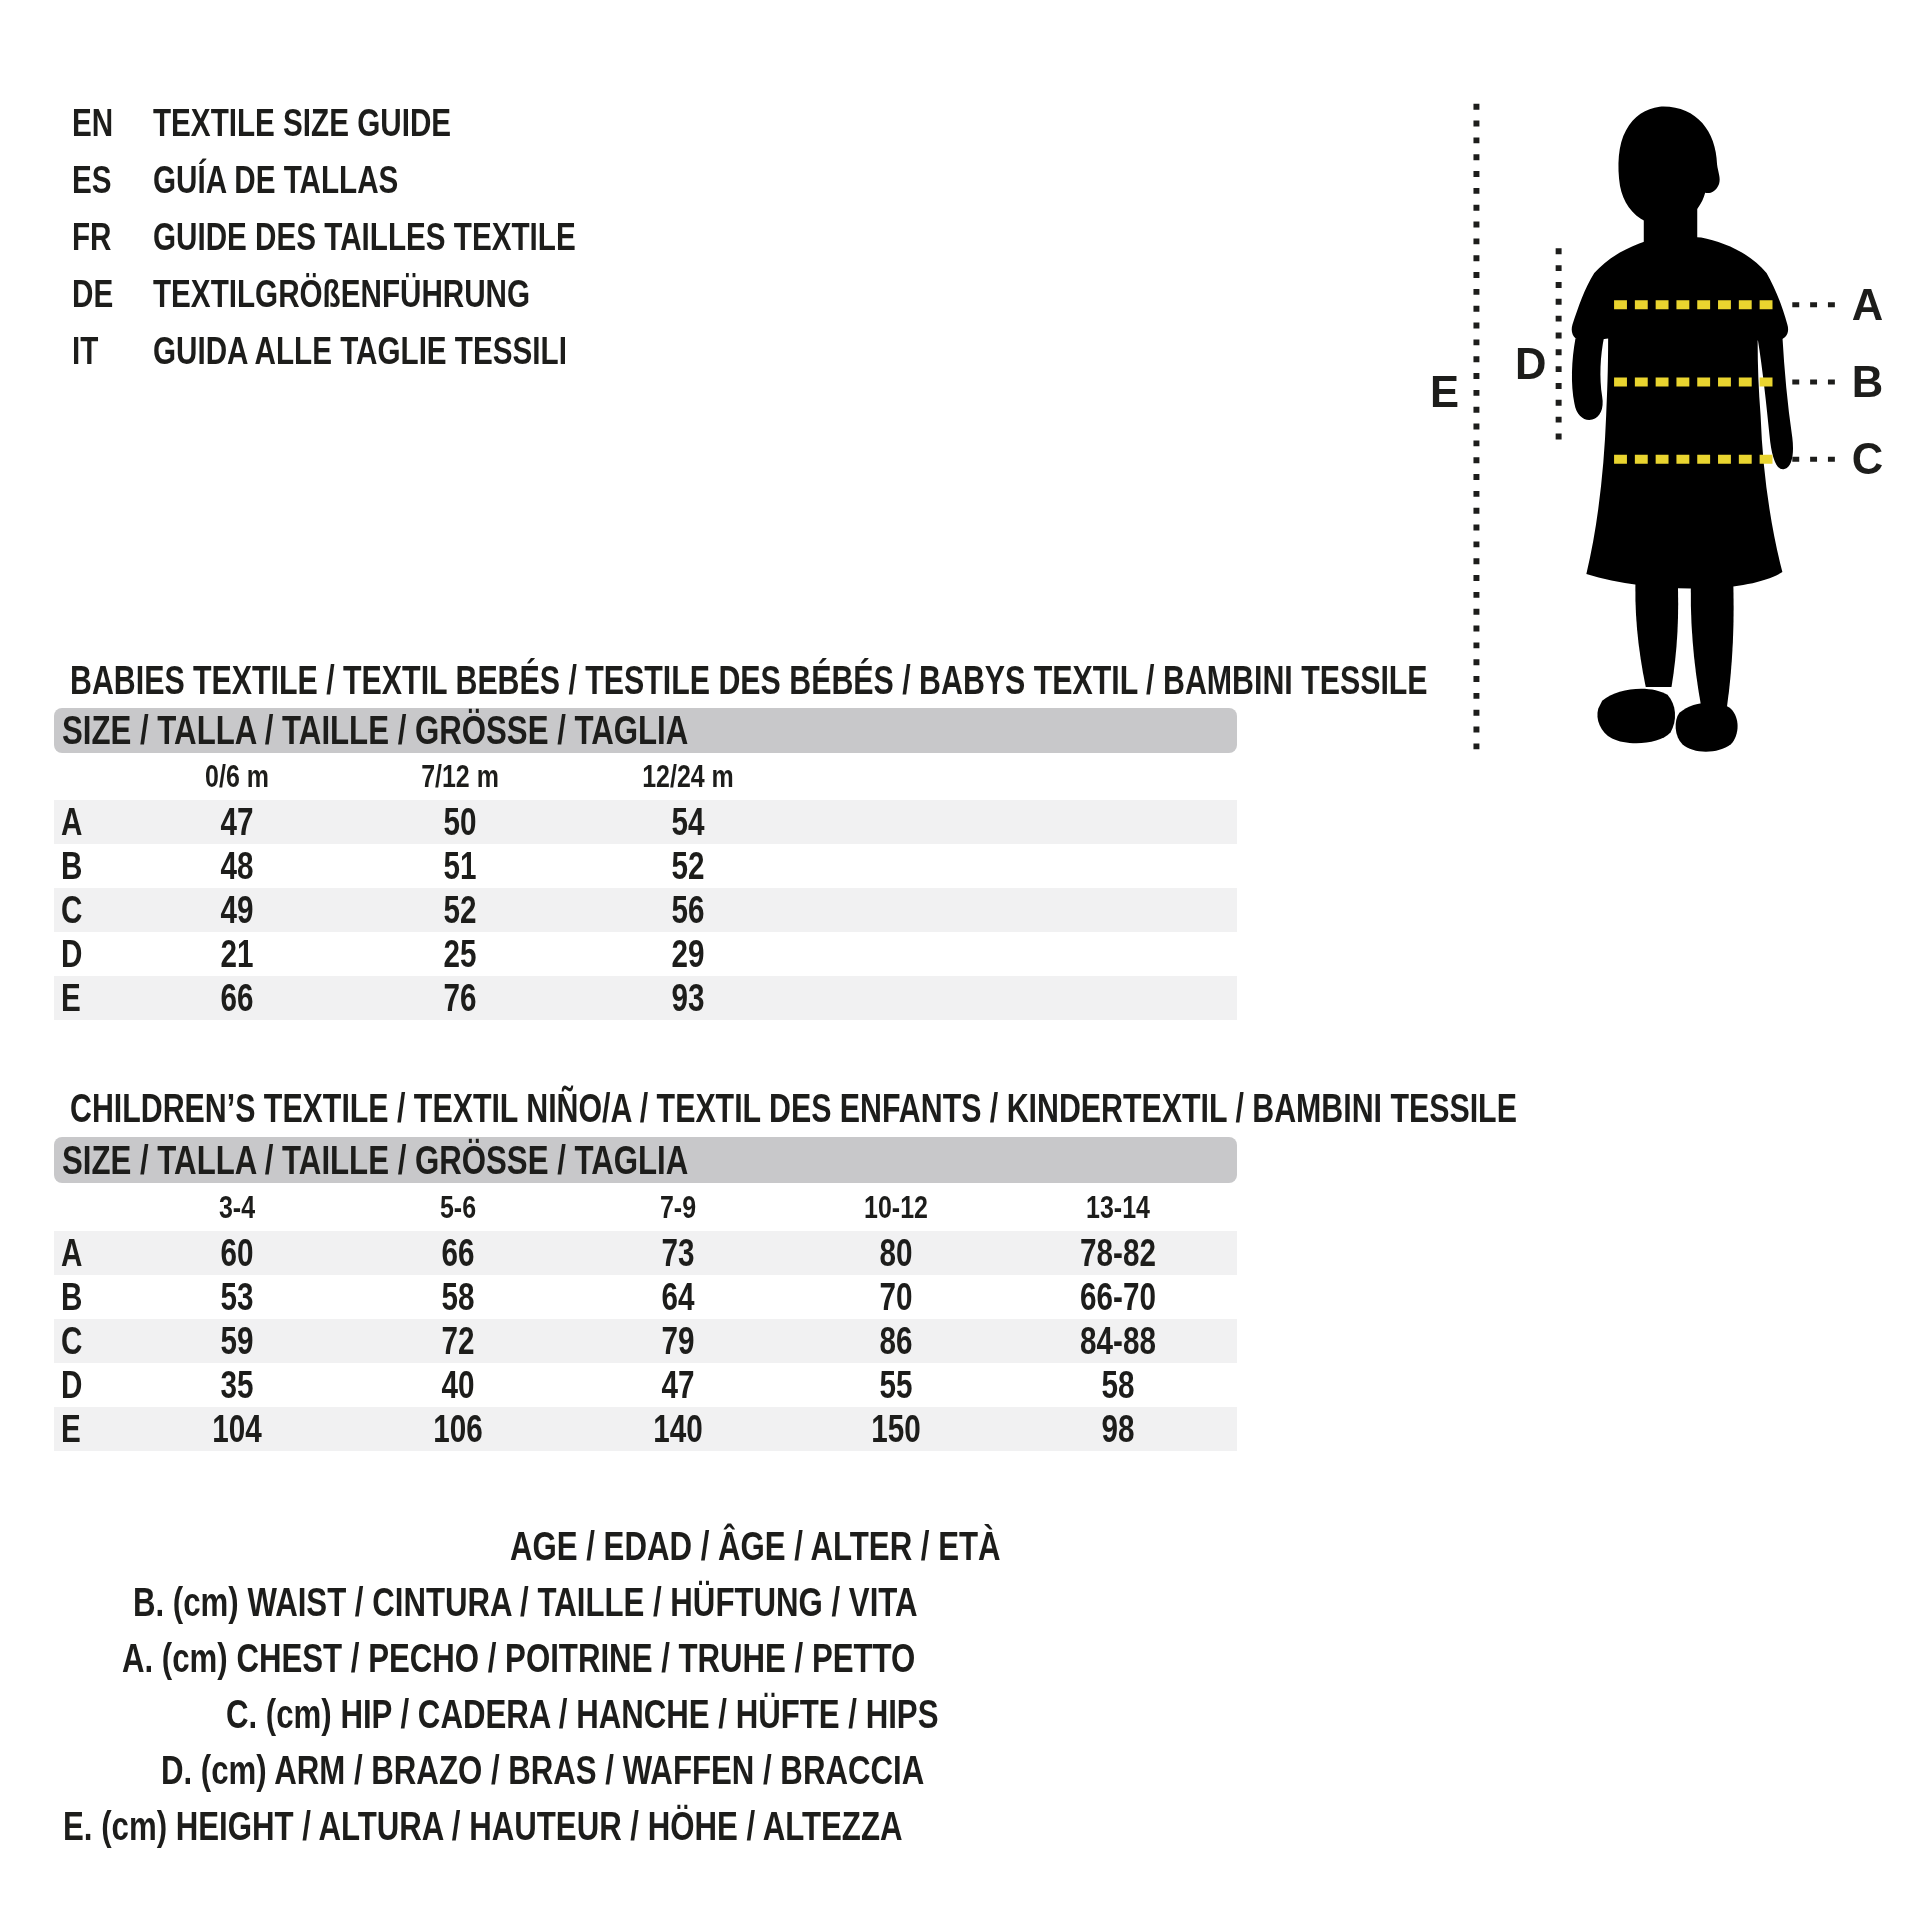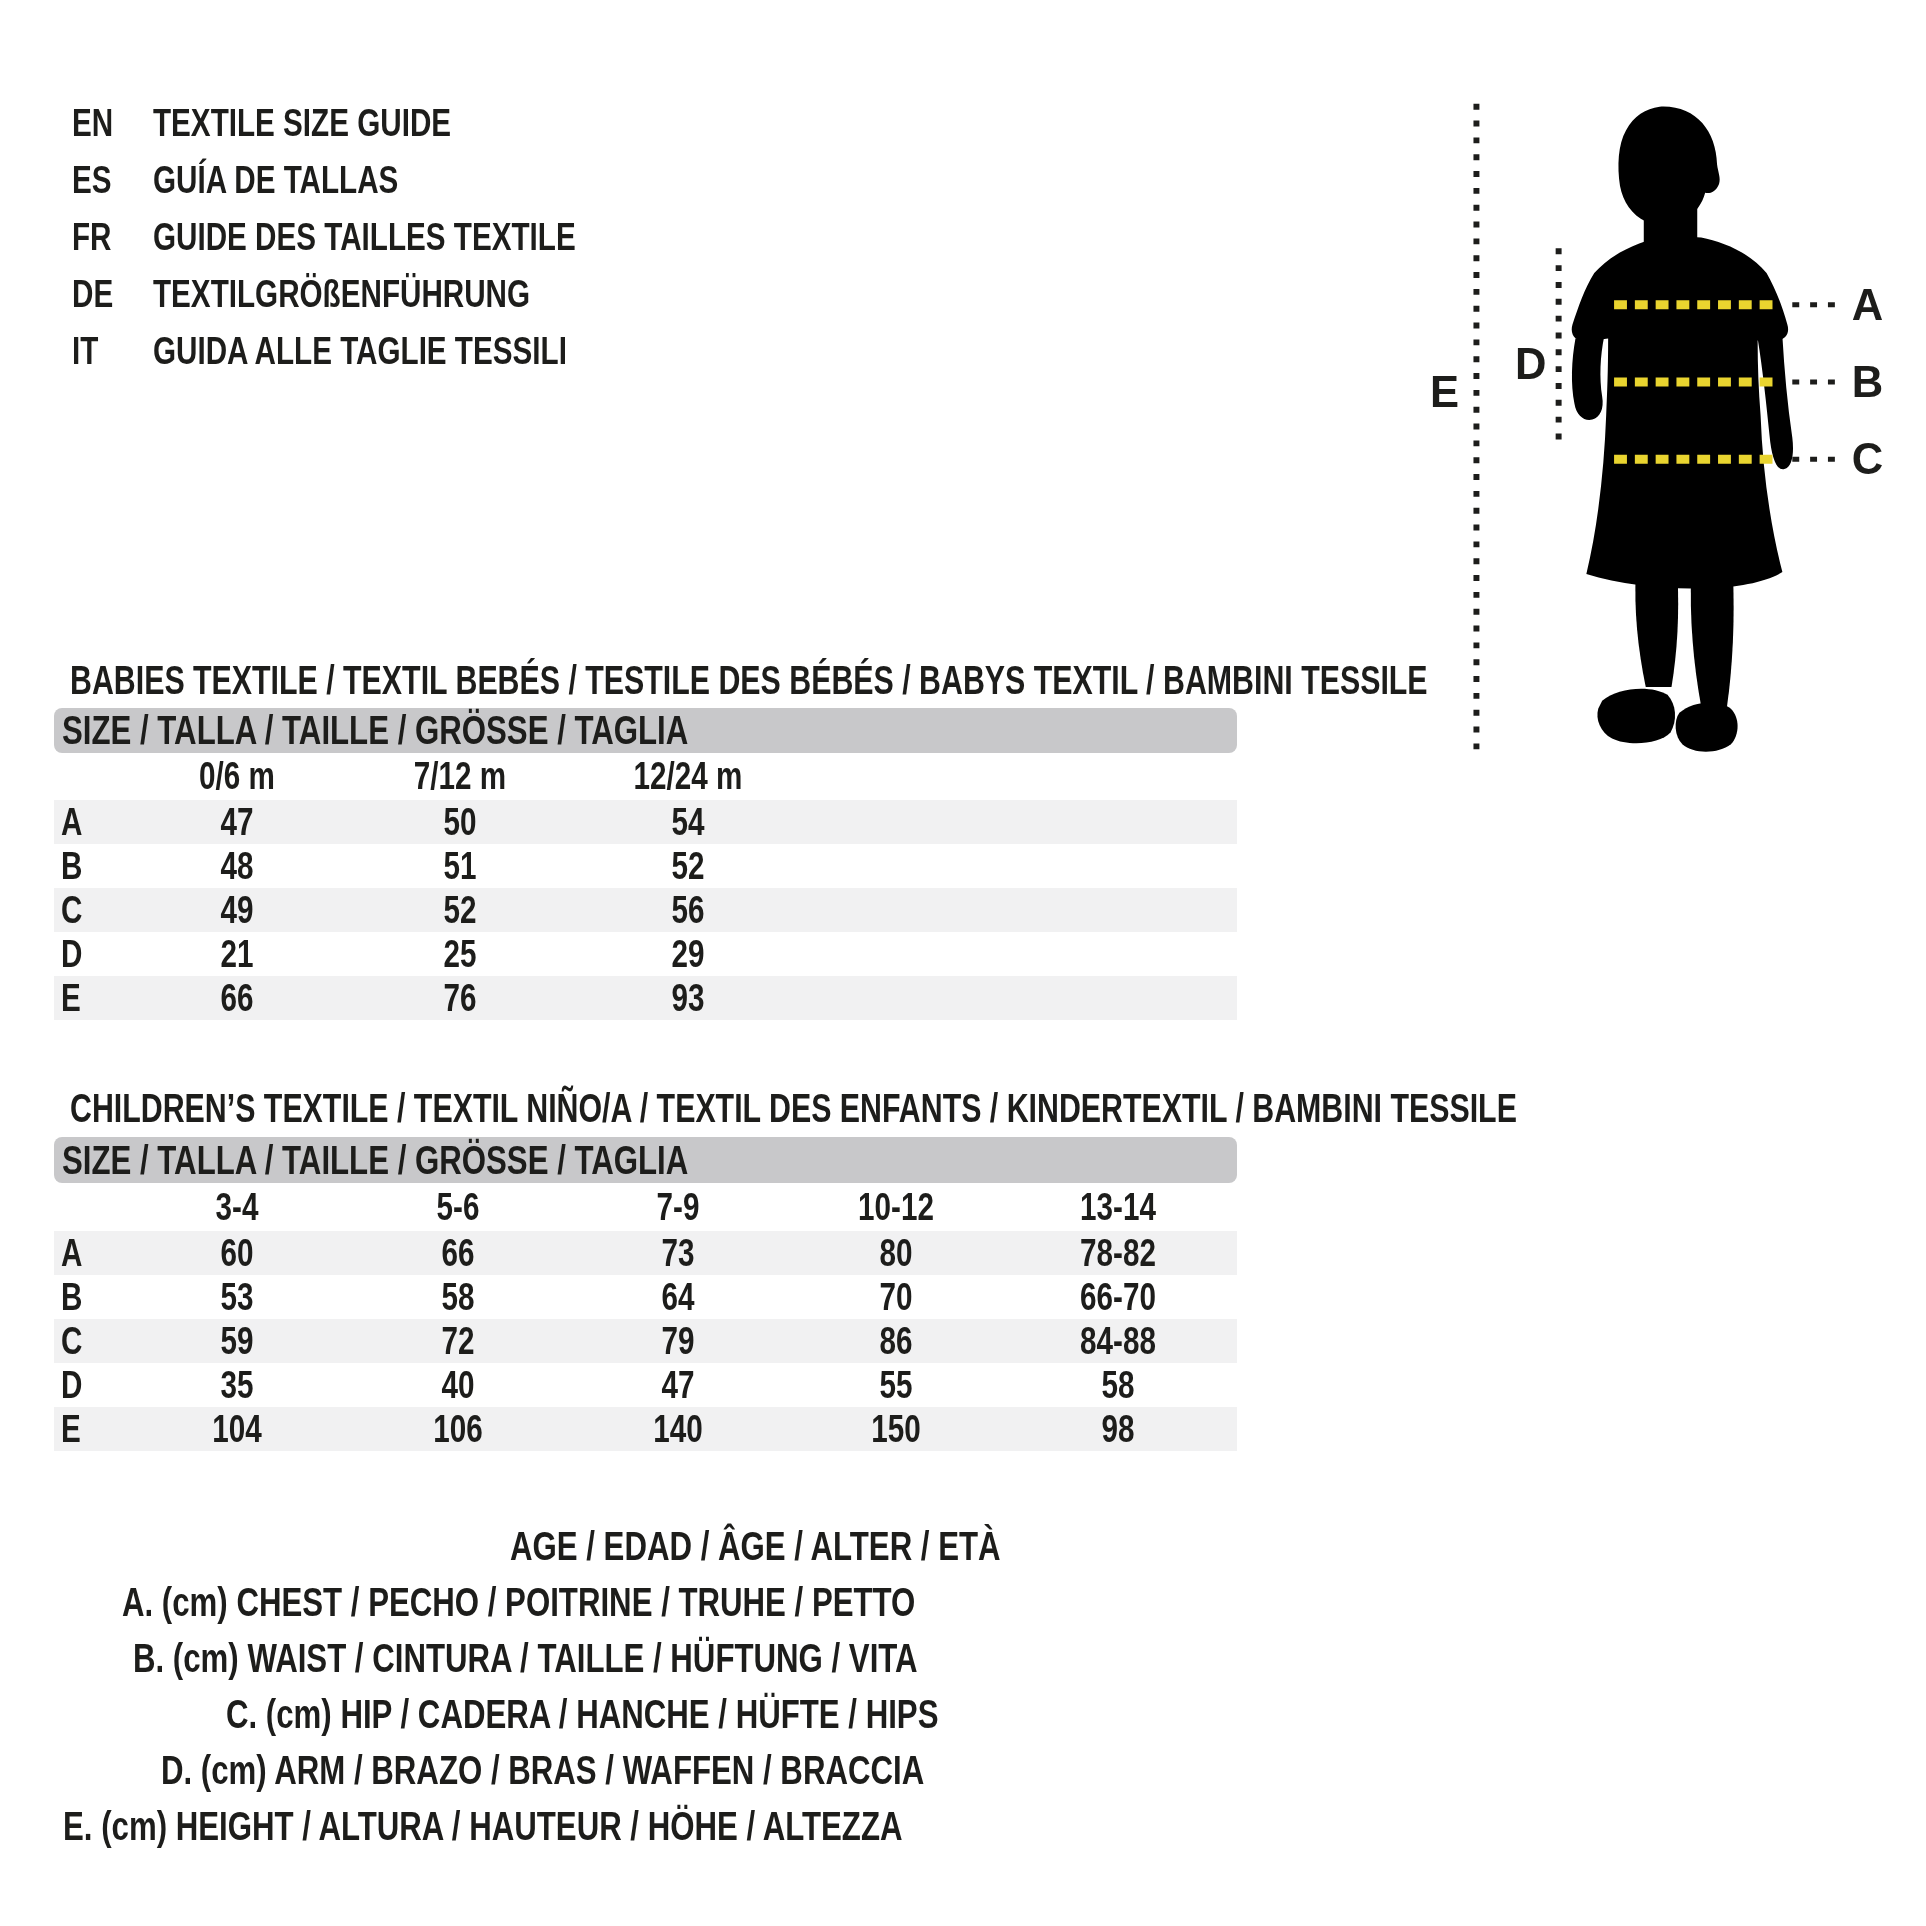--- a/index.html
+++ b/index.html
@@ -11,21 +11,21 @@
   #langs{position:absolute;left:72px;top:95px;}
   .lang-row{position:relative;height:57px;font-size:38px;line-height:57px;}
   .lang-code{position:absolute;left:0;}
   .lang-label{position:absolute;left:81px;}
   
   .sec-heading{position:absolute;left:54px;font-size:41px;line-height:41px;margin:16px;}
   
   .sg-table{position:absolute;left:54px;width:1183px;}
   .bar{height:45px;background:#c8c8ca;font-size:40px;line-height:45px;padding-left:8px;box-sizing:border-box;border-radius:8px;}
   .bar2{height:46px;line-height:46px;}
-  .agerow{position:relative;height:47px;font-size:38px;line-height:47px;}
+  .agerow{position:relative;height:47px;font-size:32px;line-height:47px;}
   .agerow2{height:48px;line-height:48px;}
   .trow{position:relative;height:44px;font-size:38px;line-height:44px;}
   .alt{background:#f1f1f2;}
   .rlabel{position:absolute;left:7px;}
   .cv{position:absolute;transform:translateX(-50%) scaleX(0.78);white-space:nowrap;}
   
   #legend{position:absolute;left:63px;top:1518px;text-align:right;}
   .legend-line{height:56px;font-size:40px;line-height:56px;}
   
   #figure-wrap{position:absolute;left:1416px;top:79px;width:511px;height:703px;}
@@ -192,21 +192,21 @@
       <span class="cv" style="left:183px;">104</span>
       <span class="cv" style="left:404px;">106</span>
       <span class="cv" style="left:624px;">140</span>
       <span class="cv" style="left:842px;">150</span>
       <span class="cv" style="left:1064px;">98</span>
     </div>
   </div>
 
   <div id="legend">
     <div class="legend-line"><span class="tl">AGE / EDAD / ÂGE / ALTER / ETÀ</span></div>
+    <div class="legend-line"><span class="tl">B. (cm) WAIST / CINTURA / TAILLE / HÜFTUNG / VITA</span></div>
     <div class="legend-line"><span class="tl">A. (cm) CHEST / PECHO / POITRINE / TRUHE / PETTO</span></div>
-    <div class="legend-line"><span class="tl">B. (cm) WAIST / CINTURA / TAILLE / HÜFTUNG / VITA</span></div>
     <div class="legend-line"><span class="tl">C. (cm) HIP / CADERA / HANCHE / HÜFTE / HIPS</span></div>
     <div class="legend-line"><span class="tl">D. (cm) ARM / BRAZO / BRAS / WAFFEN / BRACCIA</span></div>
     <div class="legend-line"><span class="tl">E. (cm) HEIGHT / ALTURA / HAUTEUR / HÖHE / ALTEZZA</span></div>
   </div>
 
 </div>
 
 
 </body></html>

